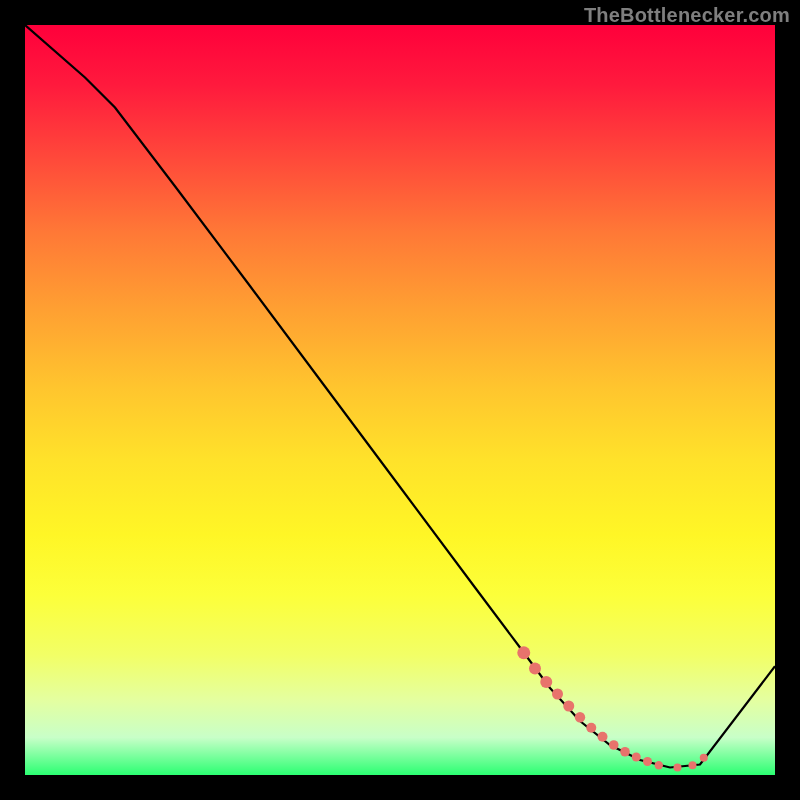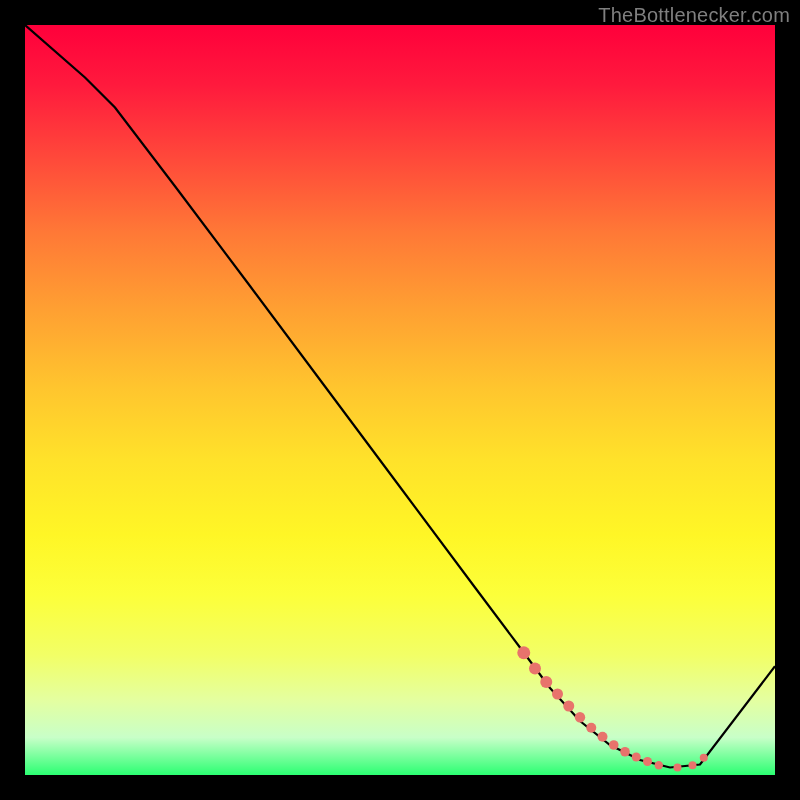--- a/index.html
+++ b/index.html
@@ -50,21 +50,21 @@
   }
   .dot {
     fill: #e8736c;
   }
   .watermark {
     position: absolute;
     top: 4px;
     right: 10px;
     color: #7f7f7f;
     font-size: 20px;
-    font-weight: 400;
+    font-weight: 700;
     letter-spacing: 0.2px;
   }
 </style>
 </head>
 <body>
 
 <div class="plot-area">
   <div class="gradient-bg"></div>
   <svg class="curve-svg" viewBox="0 0 750 750" preserveAspectRatio="none">
     <path id="curve-path" class="curve-line" d="M0.00 0.00 L60.00 52.50 L90.00 82.50 L150.00 161.25 L225.00 261.00 L300.00 361.50 L375.00 462.00 L450.00 562.50 L495.00 622.50 L525.00 663.00 L555.00 696.00 L585.00 720.00 L615.00 735.00 L645.00 742.50 L675.00 739.50 L750.00 641.25"></path>

